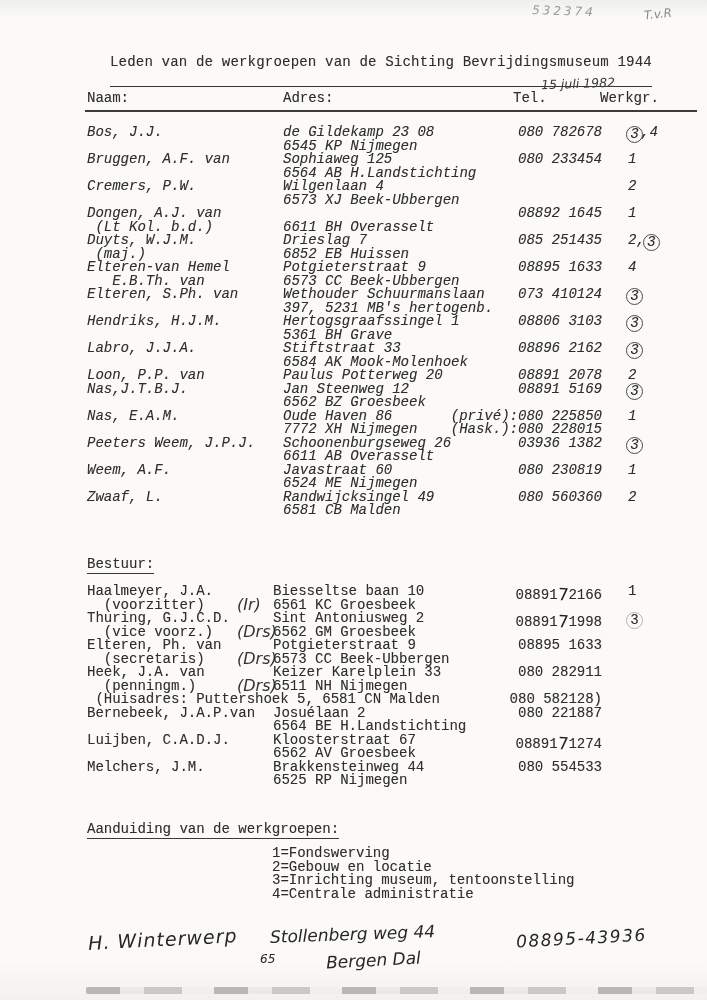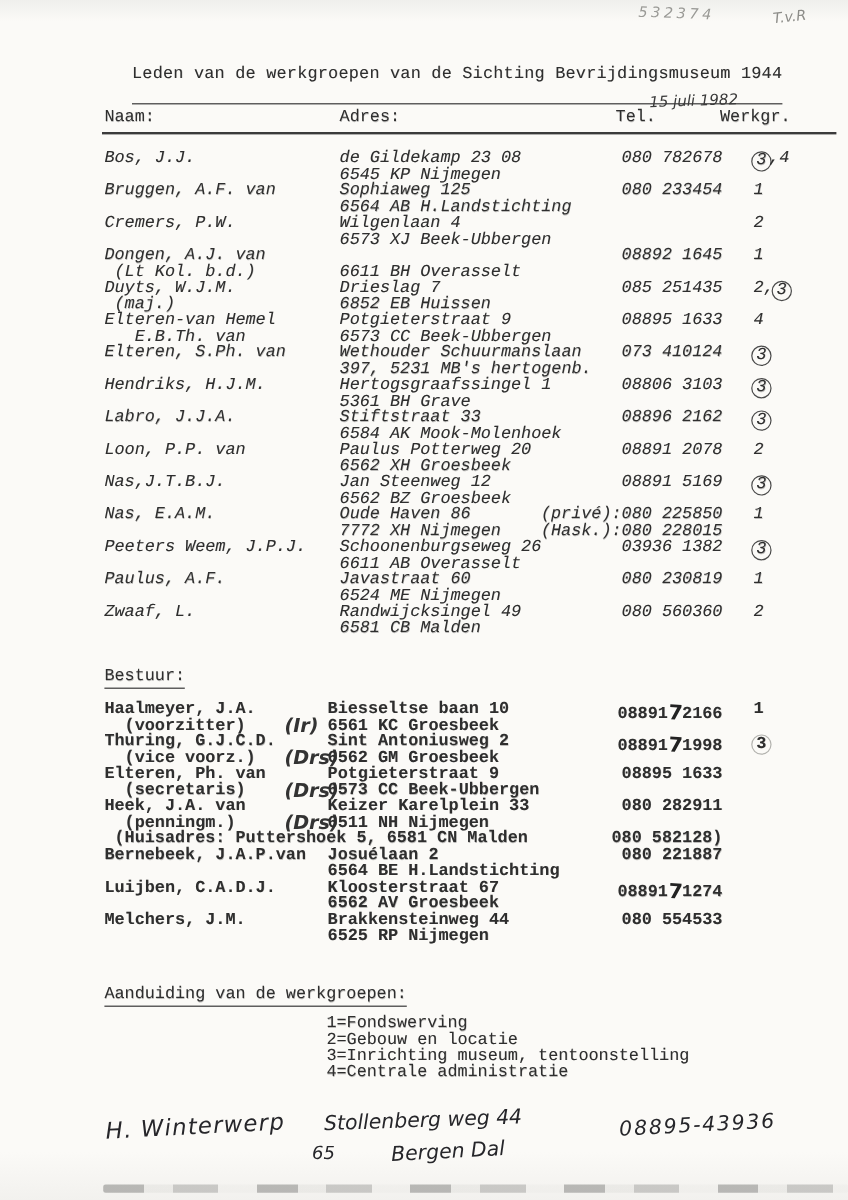--- a/index.html
+++ b/index.html
@@ -45,21 +45,21 @@
   .colhead{left:87px;top:90px;width:613px;height:16px;position:absolute;}
   .colhead span{position:absolute;white-space:pre;}
   .ch-naam{left:0;}
   .ch-adres{left:196px;}
   .ch-tel{left:426px;}
   .ch-werkgr{left:513px;}
   .head-rule{left:85px;top:110px;width:612px;height:0;border-top:2.4px solid #3b3b3b;}
   
   .rows{left:87px;width:613px;position:absolute;}
   #main-rows{top:124px;font-style:italic;}
-  #bestuur-rows{top:583px;font-weight:bold;}
+  #bestuur-rows{top:583px;}
   .tline{position:relative;height:13.5px;}
   .c{position:absolute;white-space:pre;top:0;}
   .c-name{left:0;}
   .c-addr{left:196px;}
   .bestuur .c-addr{left:186px;}
   .c-tel{right:98px;text-align:left;}
   .c-wg{left:523px;margin-left:18px;}
   .c-namehw{left:150px;}
   .hand-small{
     font-family:"DejaVu Sans",sans-serif;font-style:italic;
@@ -78,21 +78,21 @@
   }
   
   .bestuur-label{left:87px;top:556px;border-bottom:1.5px solid #383838;padding-bottom:1px;}
   .legend-title{left:87px;top:821px;border-bottom:1.5px solid #383838;padding-bottom:1px;text-align:right;}
   .legend-items{left:272px;top:845px;position:absolute;}
   .legend-items .tline{height:13.6px;}
   
   .hw{font-family:"DejaVu Sans",sans-serif;font-style:italic;color:#26262a;text-shadow:none;}
   .hw-name{left:88px;top:928px;font-size:19px;transform:rotate(-3deg);letter-spacing:1px;}
   .hw-street{left:270px;top:924px;font-size:17px;transform:rotate(-2deg);}
-  .hw-num{left:260px;top:952px;font-size:15px;}
+  .hw-num{left:260px;top:952px;font-size:12px;}
   .hw-place{left:326px;top:950px;font-size:17px;transform:rotate(-3deg);}
   .hw-phone{left:516px;top:928px;font-size:17px;letter-spacing:1.5px;transform:rotate(-3deg);}
   
   .scan-strip{
     left:86px;top:987px;width:621px;height:7px;position:absolute;
     background:repeating-linear-gradient(90deg,
       rgba(110,110,108,0.45) 0 34px, rgba(190,190,186,0.18) 34px 58px,
       rgba(130,130,128,0.38) 58px 96px, rgba(210,210,206,0.12) 96px 128px);
     border-radius:2px;
   }
@@ -199,23 +199,20 @@
       <div class="tline">
         <span class="c typed c-addr">6584 AK Mook-Molenhoek</span>
       </div>
       <div class="tline">
         <span class="c typed c-name">Loon, P.P. van</span>
         <span class="c typed c-addr">Paulus Potterweg 20</span>
         <span class="c typed c-tel">08891 2078</span>
         <span class="c typed c-wg">2</span>
       </div>
       <div class="tline">
-        <span class="c typed c-addr">6562 XH Groesbeek</span>
-      </div>
-      <div class="tline">
         <span class="c typed c-name">Nas,J.T.B.J.</span>
         <span class="c typed c-addr">Jan Steenweg 12</span>
         <span class="c typed c-tel">08891 5169</span>
         <span class="c typed c-wg"><span class="circ">3</span></span>
       </div>
       <div class="tline">
         <span class="c typed c-addr">6562 BZ Groesbeek</span>
       </div>
       <div class="tline">
         <span class="c typed c-name">Nas, E.A.M.</span>
@@ -230,21 +227,21 @@
       <div class="tline">
         <span class="c typed c-name">Peeters Weem, J.P.J.</span>
         <span class="c typed c-addr">Schoonenburgseweg 26</span>
         <span class="c typed c-tel">03936 1382</span>
         <span class="c typed c-wg"><span class="circ">3</span></span>
       </div>
       <div class="tline">
         <span class="c typed c-addr">6611 AB Overasselt</span>
       </div>
       <div class="tline">
-        <span class="c typed c-name">Paulus, A.F.</span>
+        <span class="c typed c-name">Weem, A.F.</span>
         <span class="c typed c-addr">Javastraat 60</span>
         <span class="c typed c-tel">080 230819</span>
         <span class="c typed c-wg">1</span>
       </div>
       <div class="tline">
         <span class="c typed c-addr">6524 ME Nijmegen</span>
       </div>
       <div class="tline">
         <span class="c typed c-name">Zwaaf, L.</span>
         <span class="c typed c-addr">Randwijcksingel 49</span>

